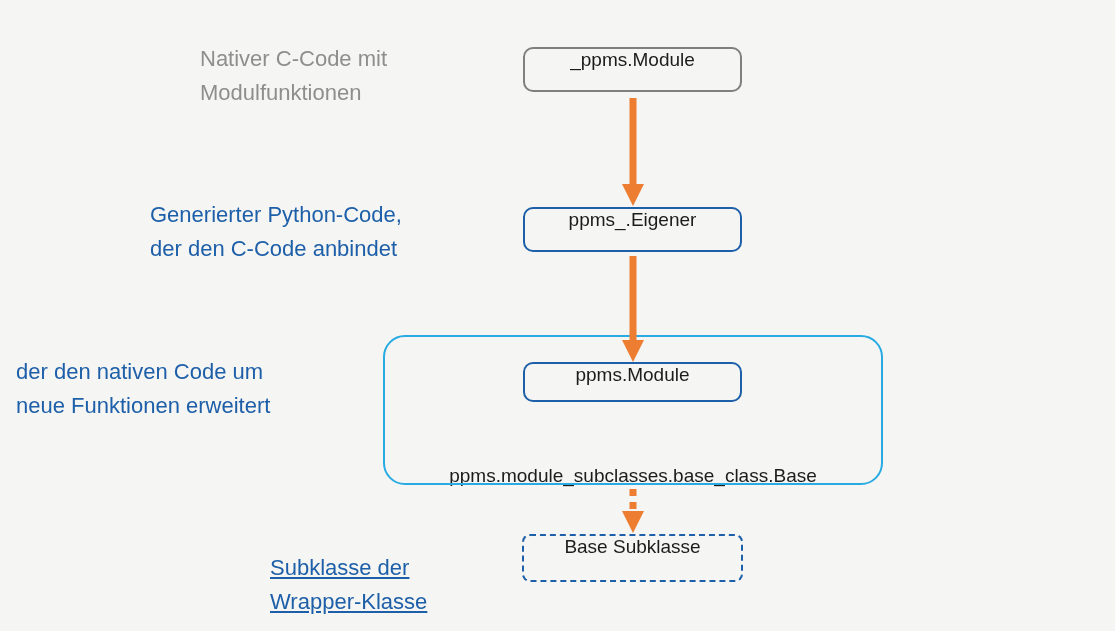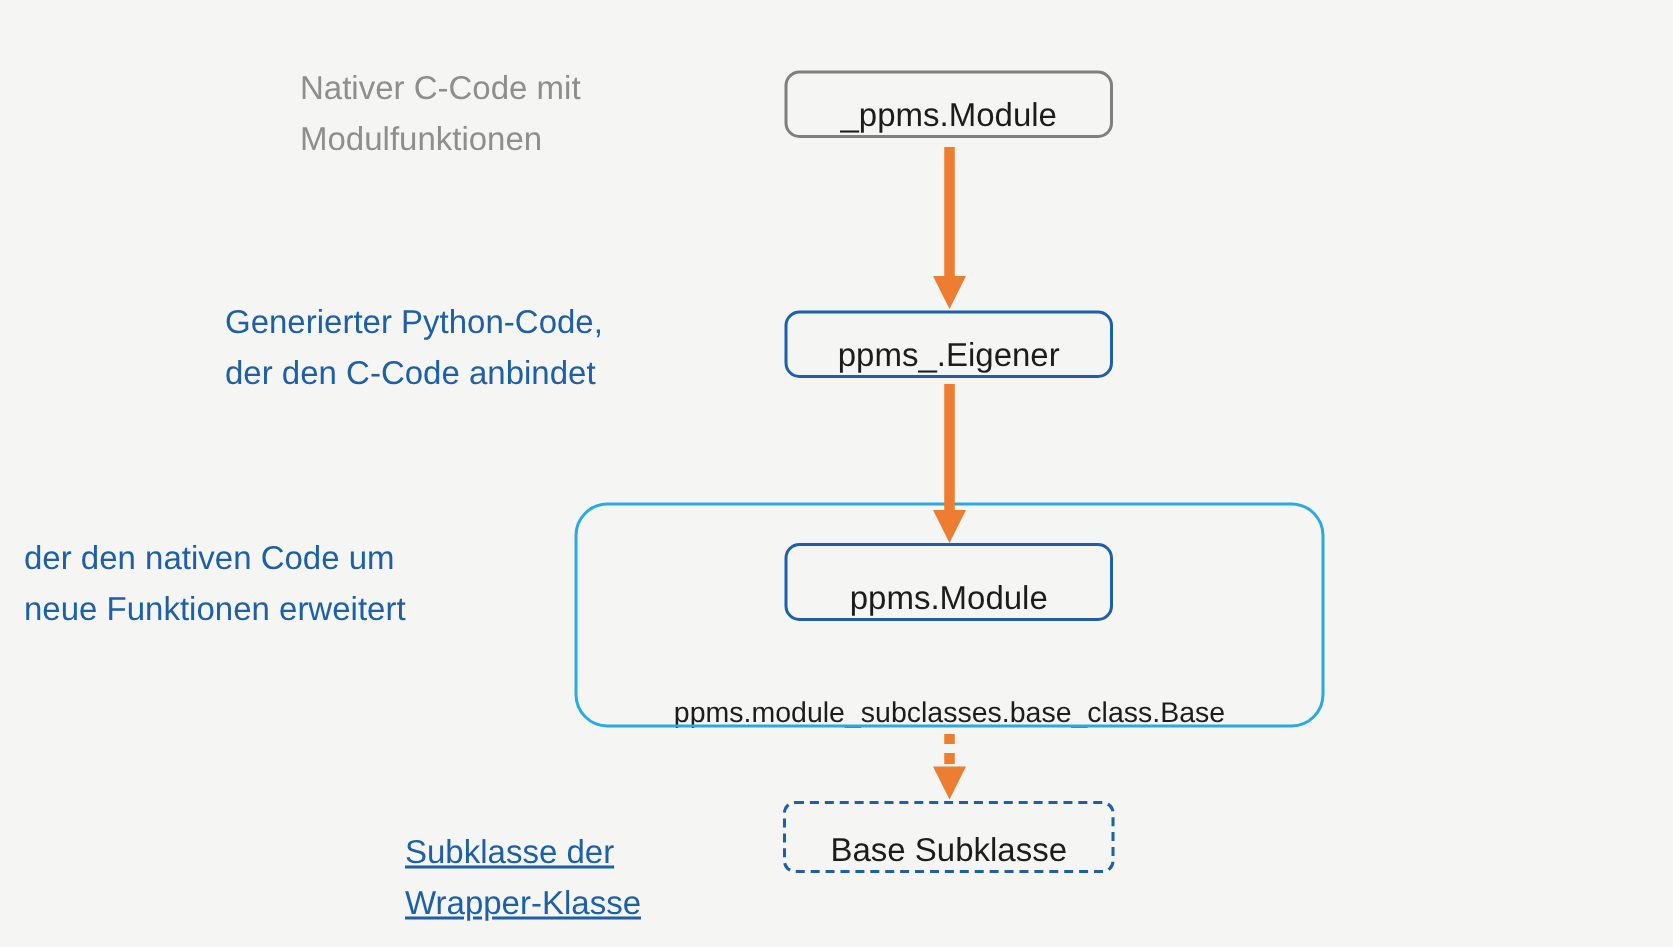--- a/index.html
+++ b/index.html
@@ -27,23 +27,23 @@
     text-align:left;
     font-size:22px;
     line-height:34px;
   }
   .ann span{display:block;}
   .ann-gray{color:var(--gray-text);}
   .ann-blue{color:var(--blue);}
   .ann-cyan{color:var(--cyan);}
   .node{
     position:absolute;
-    display:flex;align-items:flex-end;justify-content:center;
+    display:flex;align-items:flex-start;justify-content:center;
     box-sizing:border-box;
-    font-size:22px;
+    font-size:19px;
     color:var(--text);
     border-radius:10px;
     background:var(--background);
   }
   .node-gray{border:2px solid var(--gray-border);}
   .node-blue{border:2px solid var(--blue);}
   .node-dashed{border:2px dashed var(--blue);border-radius:8px;background:transparent;}
   .wrapper-box{
     position:absolute;
     box-sizing:border-box;
@@ -109,21 +109,21 @@
     <div class="head"></div>
   </div>
 
   <div class="ann ann-blue" style="left:16px;top:355px;width:360px;">
     <span>der den nativen Code um</span>
     <span>neue Funktionen erweitert</span>
   </div>
 
   <div class="wrapper-box" style="left:383px;top:335px;width:500px;height:150px;"></div>
 
-  <div class="node node-blue" style="left:523px;top:362px;width:219px;height:52px;">
+  <div class="node node-blue" style="left:523px;top:362px;width:219px;height:40px;">
     <span>ppms.Module</span>
   </div>
 
   <div class="free-text" style="left:383px;top:436px;width:500px;margin-top:29px;">
     <span>ppms.module_subclasses.base_class.Base</span>
   </div>
 
 
   <div class="arrow dashed" style="left:622px;top:489px;height:44px;">
     <div class="shaft"></div>

